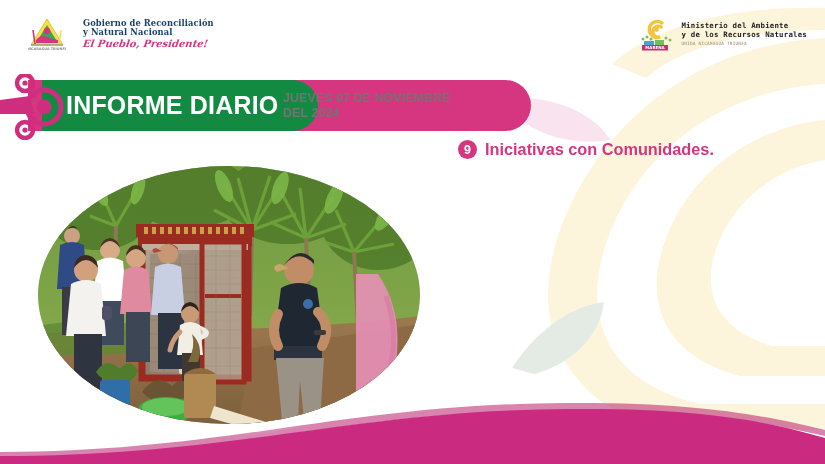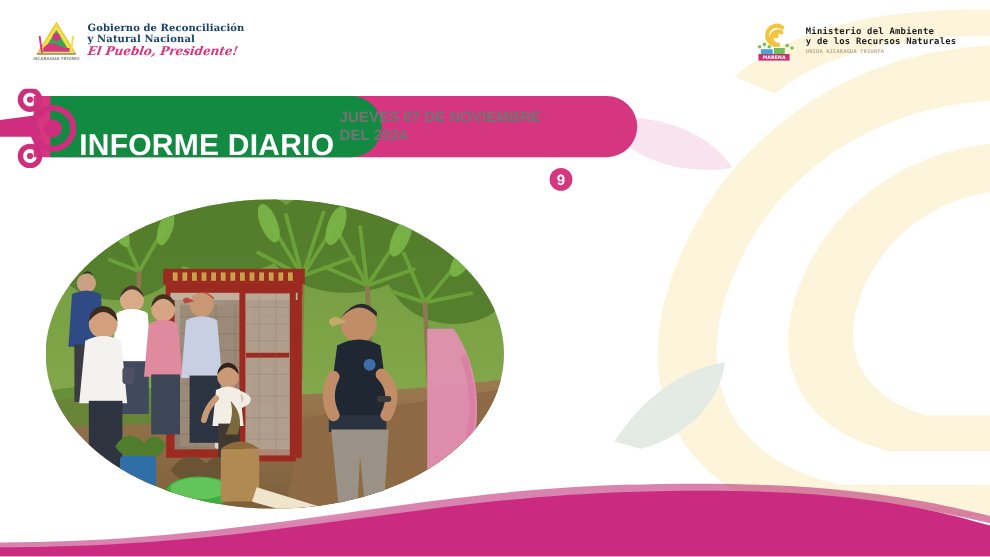--- a/index.html
+++ b/index.html
@@ -10,34 +10,34 @@
     font-family:"Liberation Sans", sans-serif;
     overflow:hidden;
     position:relative;
   }
   .slide{position:absolute;inset:0;width:825px;height:464px;overflow:hidden;background:#fff;}
 
   
   .bg-deco{position:absolute;inset:0;width:825px;height:464px;pointer-events:none;}
 
   
-  .logo-left{position:absolute;left:28px;top:16px;display:flex;align-items:center;gap:7px;}
+  .logo-left{position:absolute;left:28px;top:16px;display:flex;align-items:center;gap:17px;}
   .logo-left .flagmark{width:38px;height:36px;position:relative;flex:0 0 auto;}
   .gov-text{line-height:1.12;}
   .gov-l1,.gov-l2{
     font-family:"DejaVu Serif", serif;
     font-size:8.3px;font-weight:bold;color:#17406b;letter-spacing:.1px;white-space:nowrap;
   }
   .gov-slogan{
     font-family:"DejaVu Serif", serif;
     font-size:10px;font-weight:bold;font-style:italic;color:#d6357f;
     white-space:nowrap;margin-top:1px;transform:skewX(-9deg);
   }
 
-  .logo-right{position:absolute;right:28px;top:14px;display:flex;align-items:center;gap:7px;}
+  .logo-right{position:absolute;right:18px;top:14px;display:flex;align-items:center;gap:7px;}
   .logo-right .sunmark{width:36px;height:40px;position:relative;flex:0 0 auto;}
   .min-text{line-height:1.15;}
   .min-l1,.min-l2{
     font-family:"DejaVu Sans Mono", monospace;
     font-size:7.4px;font-weight:bold;color:#1d1d1d;white-space:nowrap;letter-spacing:.2px;
   }
   .min-l3{
     font-family:"DejaVu Sans Mono", monospace;
     font-size:4.4px;font-weight:bold;color:#b9a98b;white-space:nowrap;letter-spacing:.2px;margin-top:1.5px;
   }
@@ -49,21 +49,20 @@
     background:#d6357f;border-radius:0 26px 26px 0;
   }
   .banner-green{
     position:absolute;left:42px;top:0;width:276px;height:51px;
     background:#138a42;border-radius:0 26px 26px 0;
   }
   .banner-title{
     position:absolute;left:66px;top:0;height:51px;display:flex;align-items:center;
     color:#ffffff;font-size:25px;font-weight:bold;letter-spacing:.2px;
     font-family:"Liberation Sans", sans-serif;
-    margin-top:16px;
   }
   .banner-date{
     position:absolute;left:283px;top:0;width:188px;height:51px;
     display:flex;align-items:center;
     color:#737373;font-size:12.4px;font-weight:bold;line-height:1.18;letter-spacing:.1px;
     font-family:"Liberation Sans", sans-serif;
   }
   .deco-rings{position:absolute;left:0;top:74px;width:78px;height:66px;}
 
   
@@ -391,16 +390,17 @@
 
         <path d="M340 108 q30 44 14 110 q-14 34 -36 40 l0 -150 Z" fill="#e490b4" opacity=".92"></path>
         <path d="M348 130 q14 40 2 78" stroke="#d87aa4" stroke-width="5" fill="none" opacity=".7"></path>
       </svg>
     </div>
   </div>
 
   <div class="content">
     <div class="headline">
       <div class="num-badge">9</div>
+      <div class="headline-text">Iniciativas con Comunidades.</div>
     </div>
   </div>
 
 </div>
 
 </body></html>

